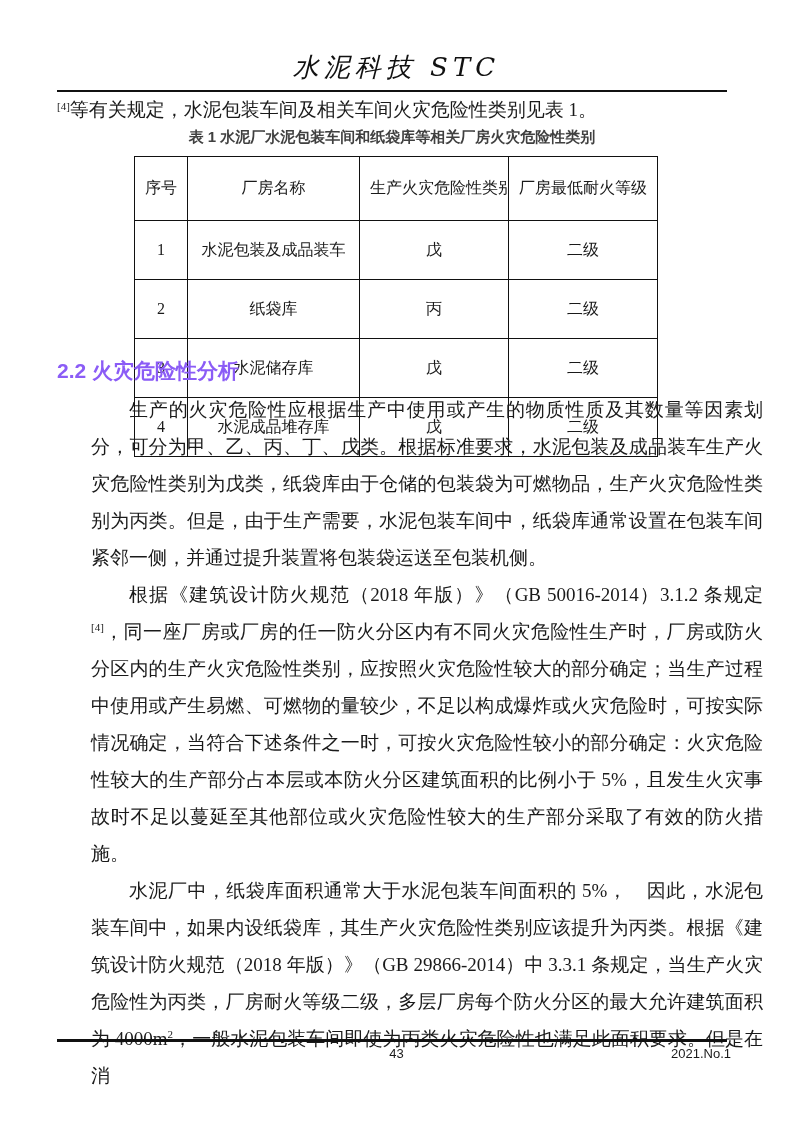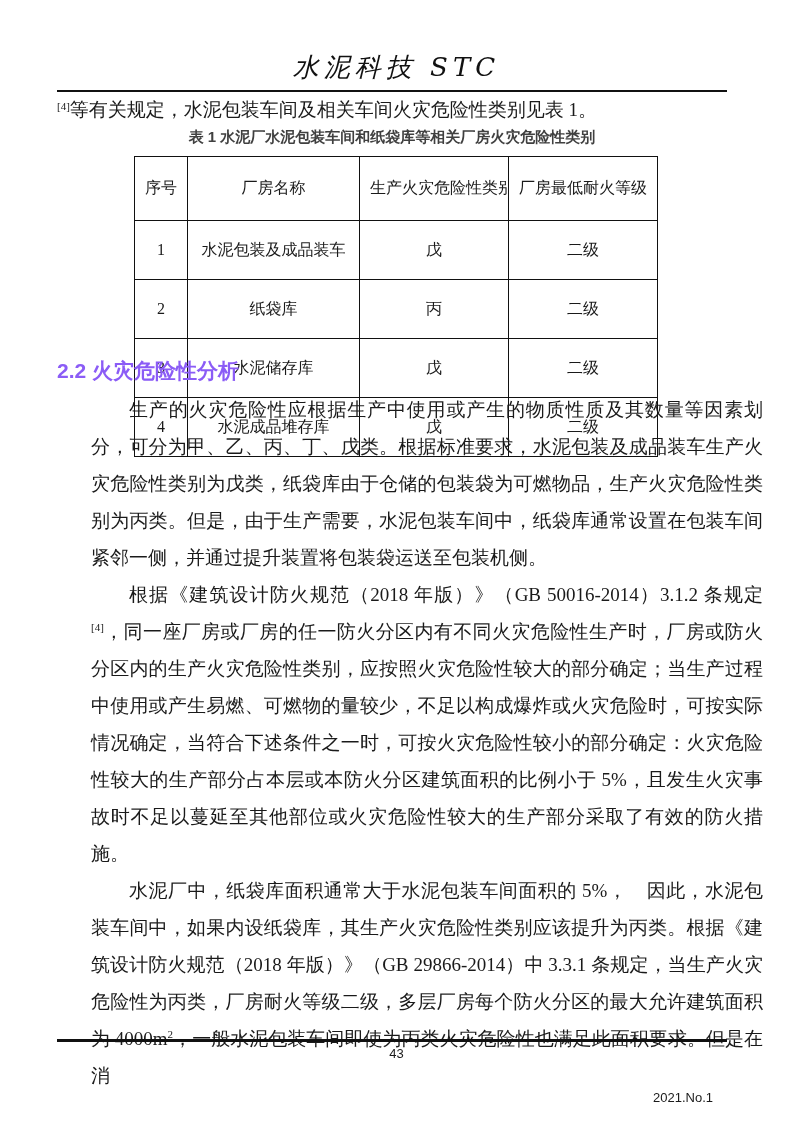--- a/index.html
+++ b/index.html
@@ -85,25 +85,24 @@
     position:absolute;top:1039px;left:57px;width:670px;height:0;
     border-top:3px solid #111;
   }
   .page-number{
     position:absolute;top:1046px;left:0;width:793px;
     text-align:center;
     font-family:"Liberation Sans","DejaVu Sans",sans-serif;
     font-size:13px;
   }
   .issue{
-    position:absolute;top:1046px;left:43px;width:670px;
+    position:absolute;top:1046px;left:61px;width:670px;
     text-align:right;
     font-family:"Liberation Sans","DejaVu Sans",sans-serif;
     font-size:13px;
-    margin-top:44px;
   }
 </style>
 </head>
 <body>
 
 <div class="page">
 
   <div class="journal-title">水泥科技 STC</div>
 
   <div class="header-rule"></div>

